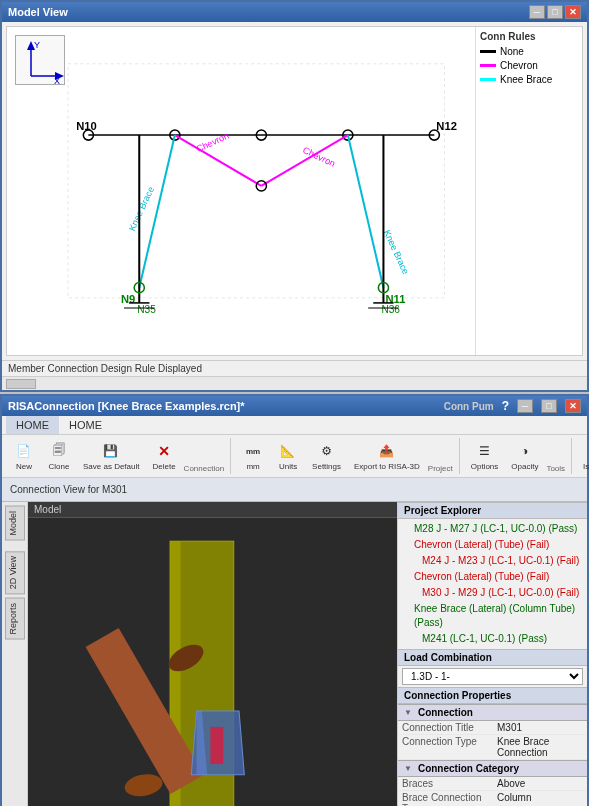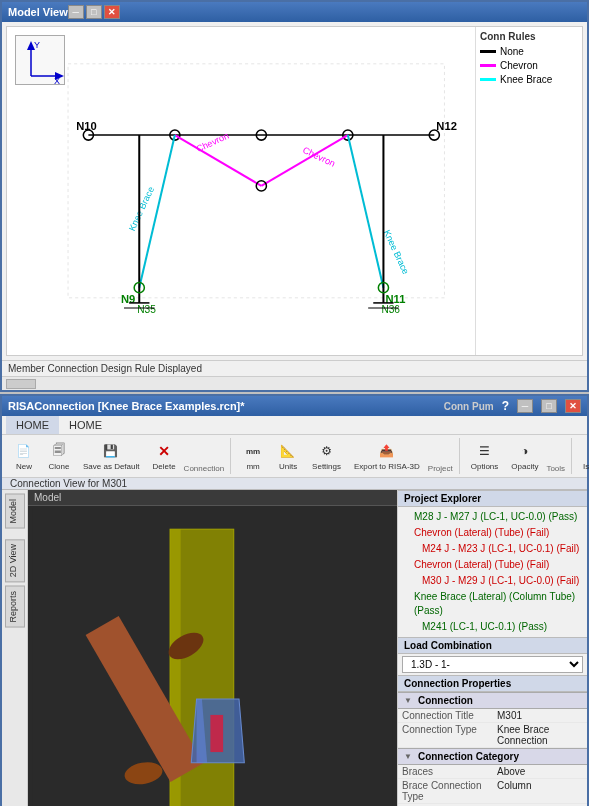--- a/index.html
+++ b/index.html
@@ -10,21 +10,21 @@
       width: 589px;
       border: 2px solid #4a6fa5;
       background: #f0f0f0;
     }
     .top-titlebar {
       background: linear-gradient(to bottom, #4a7abf, #2e5fa3);
       color: white;
       padding: 3px 6px;
       display: flex;
       align-items: center;
-      justify-content: flex-start;
+      justify-content: space-between;
       font-size: 11px;
       font-weight: bold;
     }
     .top-titlebar-controls { display: flex; gap: 2px; }
     .title-btn {
       width: 16px; height: 14px;
       background: #c0c0c0;
       border: 1px solid #888;
       font-size: 9px;
       display: flex; align-items: center; justify-content: center;
@@ -457,21 +457,21 @@
 
     <div class="toolbar-group">
       <div class="tb-btn">
         <div class="tb-icon">⬡</div>
         <div class="tb-label">Isometric</div>
       </div>
 
     </div>
   </div>
 
-  <div style="background:#e0e4ec;padding:0 8px;font-size:10px;color:#333;border-bottom:1px solid #bbb;">
+  <div style="background:#e0e4ec;padding:6px 8px;font-size:10px;color:#333;border-bottom:1px solid #bbb;">
     <span>Connection View for M301</span>
   </div>
 
   <div class="main-area">
 
     <div class="left-panel">
       <div class="left-tab">Model</div>
       <div style="margin-top:8px;">
         <div class="left-tab">2D View</div>
         <div class="left-tab" style="margin-top:4px;">Reports</div>

